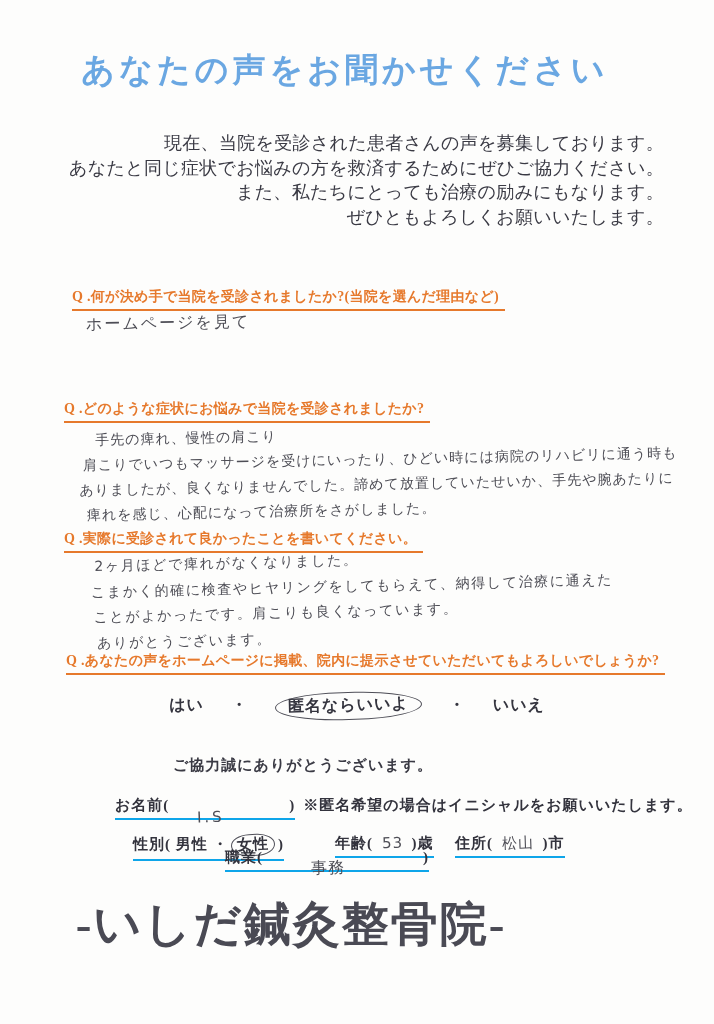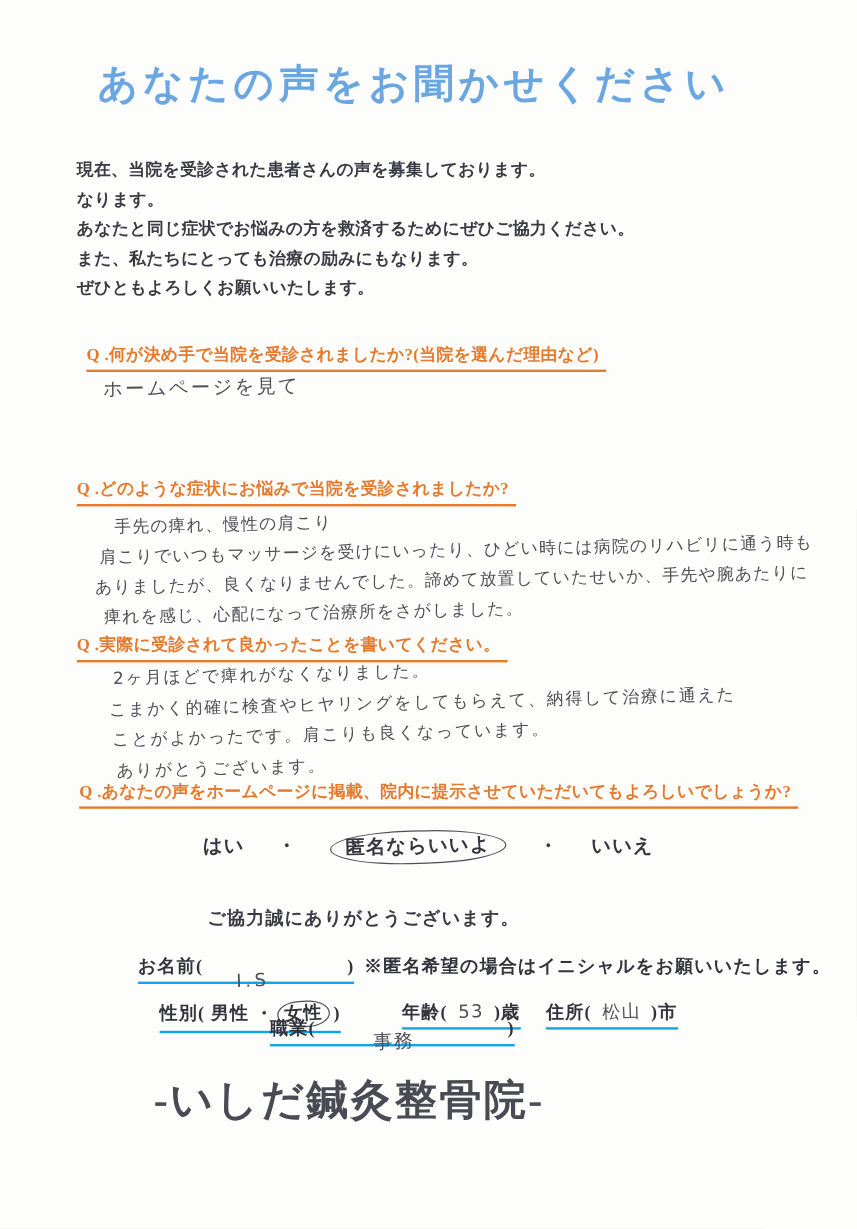--- a/index.html
+++ b/index.html
@@ -11,21 +11,21 @@
   }
   .abs { position:absolute; }
 
   .title {
     top:48px; left:0; width:690px; text-align:center;
     font-size:33px; font-weight:700; letter-spacing:4px;
     color:var(--title_blue,#6aa7e2); margin:0;
   }
 
   .intro { top:131px; left:64px; width:600px;
-    font-size:14px; line-height:24.5px; font-weight:700; letter-spacing:.3px; }
+    font-size:18px; line-height:24.5px; font-weight:400; letter-spacing:.3px;text-align:right; }
 
   .q-label {
     display:inline-block; font-size:14px; font-weight:700; letter-spacing:.3px;
     color:var(--question_orange,#e6792c);
     border-bottom:2px solid var(--question_orange,#e6792c);
     padding:0 6px 3px 0;
   }
   .q1 { top:287px; left:72px; }
   .q2 { top:399px; left:64px; }
   .q3 { top:529px; left:64px; }
@@ -74,33 +74,32 @@
     border:1.6px solid #4f4f58; border-radius:50% / 60%;
     transform:rotate(-3deg); margin:0 -2px;
   }
   .inline-hand { display:inline-block; font-size:15px; transform:rotate(-2deg); padding:0 4px; }
   .occ-row { top:848px; left:225px; }
   .occ-gap { display:inline-block; width:160px; position:relative; }
   .occ-value { position:absolute; left:48px; top:-4px; font-size:16px; transform:rotate(-2deg); }
 
   .footer {
     top:893px; left:0; width:582px; text-align:center; margin:0;
-    font-size:35px; font-weight:700; letter-spacing:2px; color:#4a4a54;
+    font-size:47px; font-weight:700; letter-spacing:2px; color:#4a4a54;
   }
 </style>
 </head>
 <body>
 
 <div class="page">
 
   <h1 class="abs title">あなたの声をお聞かせください</h1>
 
   <div class="abs intro">
     <div>現在、当院を受診された患者さんの声を募集しております。</div>
-    <div>なります。</div>
     <div>あなたと同じ症状でお悩みの方を救済するためにぜひご協力ください。</div>
     <div>また、私たちにとっても治療の励みにもなります。</div>
     <div>ぜひともよろしくお願いいたします。</div>
   </div>
 
   <div class="abs q1">
     <span class="q-label">Q .何が決め手で当院を受診されましたか?(当院を選んだ理由など)</span>
   </div>
   <div class="abs hand a1">ホームページを見て</div>
 

